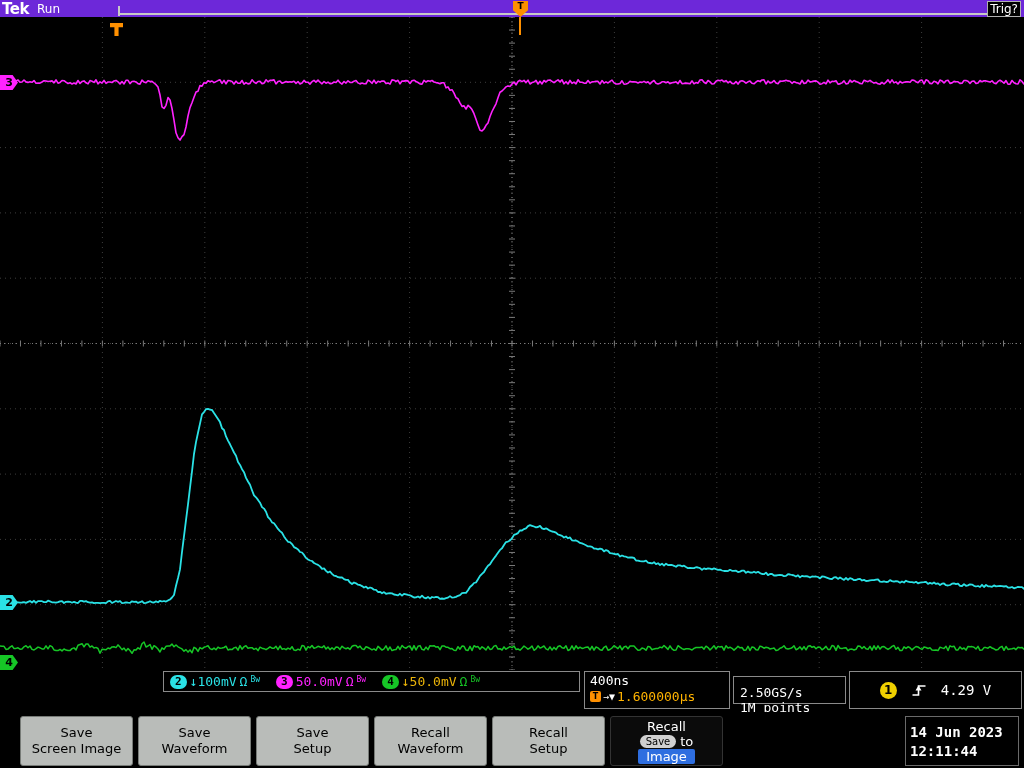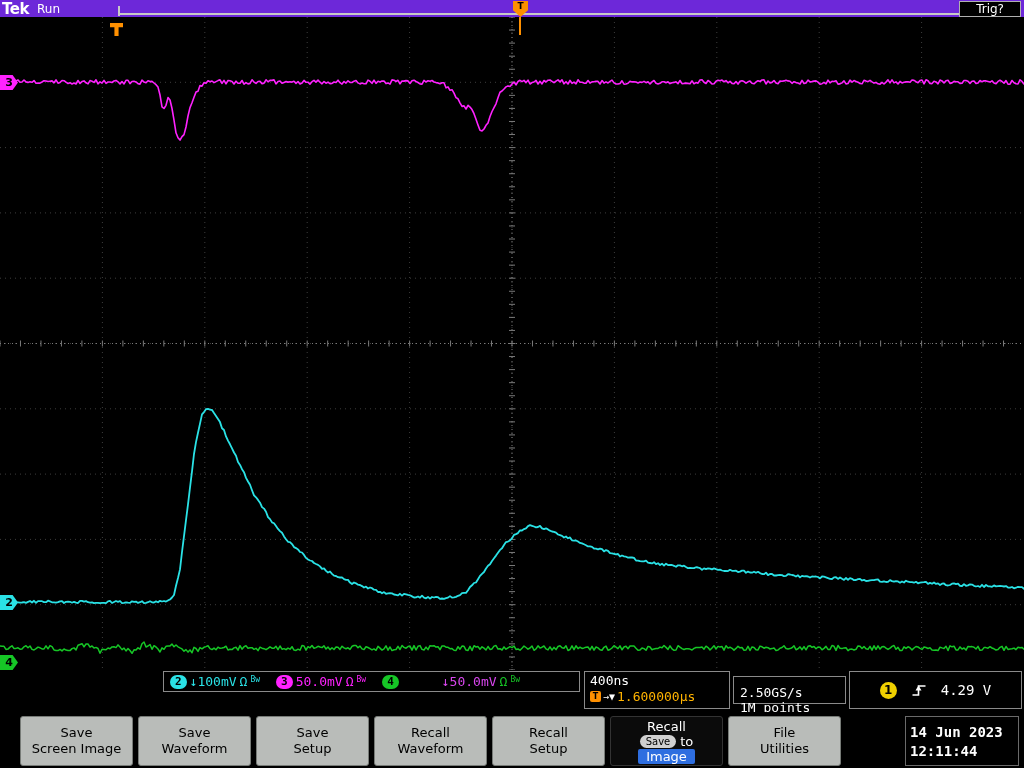--- a/index.html
+++ b/index.html
@@ -7,21 +7,21 @@
          font-family:"DejaVu Sans",sans-serif;-webkit-font-smoothing:antialiased;}
 
   
   .header{position:absolute;top:0;left:0;width:1024px;height:17px;background:#6d28d9;z-index:20;}
   .brand{position:absolute;left:2px;top:0;color:#fff;font-weight:bold;font-size:15px;letter-spacing:-0.5px;}
   .run-status{position:absolute;left:37px;top:2px;color:#fff;font-size:12px;}
   .record-bar{position:absolute;left:118px;top:6px;width:894px;height:10px;
               border-left:2px solid #c8c8c8;border-right:2px solid #c8c8c8;}
   .record-line{position:absolute;left:0;right:0;bottom:1px;height:2px;background:#c8c8c8;}
   .trig-status{position:absolute;right:3px;top:1px;height:14px;line-height:14px;background:#000;
-               border:1px solid #b0b0b0;color:#fff;font-size:12px;padding:0 16px;z-index:25;}
+               border:1px solid #b0b0b0;color:#fff;font-size:12px;padding:0 2px;z-index:25;}
   .t-marker{position:absolute;left:513px;top:1px;width:15px;height:16px;background:#ff9000;
             clip-path:polygon(0 0,100% 0,100% 58%,50% 100%,0 58%);color:#000;font-size:9px;
             font-weight:bold;text-align:center;line-height:11px;z-index:30;}
 
   
   .display{position:absolute;top:17px;left:0;width:1024px;height:653px;background:#000;}
   .display svg{position:absolute;top:0;left:0;}
   .trig-pos-line{position:absolute;left:519px;top:0;width:2px;height:18px;background:#ff9000;}
   .delay-ref{position:absolute;left:110px;top:6px;width:13px;height:13px;background:#ff9000;
              clip-path:polygon(0 0,100% 0,100% 32%,66% 32%,66% 100%,34% 100%,34% 32%,0 32%);}
@@ -226,21 +226,21 @@
         <span class="bw" style="color: rgb(42, 226, 230);">Bw</span>
       </div>
       <div class="ch-read">
         <span class="ch-badge" style="background: rgb(255, 34, 255);">3</span>
         <span style="color: rgb(255, 34, 255);">50.0mV</span>
         <span style="color: rgb(255, 34, 255);">Ω</span>
         <span class="bw" style="color: rgb(255, 34, 255);">Bw</span>
       </div>
       <div class="ch-read">
         <span class="ch-badge" style="background: rgb(22, 198, 38);">4</span>
-        <span style="color: #d946ef; margin-left: 40px;">↓50.0mV</span>
+        <span style="color: #eab308;">↓50.0mV</span>
         <span style="color: rgb(22, 198, 38);">Ω</span>
         <span class="bw" style="color: rgb(22, 198, 38);">Bw</span>
       </div>
     </div>
 
     <div class="h-box">
       <div>400ns</div>
       <div class="h-line2">
         <span class="t-icon">T</span>
         <span class="delay-arrow">→▼</span>
@@ -285,23 +285,19 @@
       <span>Setup</span>
     </div>
     <div class="mbtn dark" style="left:610px">
       <span>Recall</span>
       <span class="assign-row">
         <span class="save-chip">Save</span>
         <span>to</span>
       </span>
       <span class="image-chip">Image</span>
     </div>
-    <div class="mbtn" style="left:728px">
-      <span>File</span>
-      <span>Utilities</span>
-    </div>
     <div class="datetime">
       <span>14 Jun 2023</span>
       <span>12:11:44</span>
     </div>
   </div>
 
 </div>
 
 </body></html>

